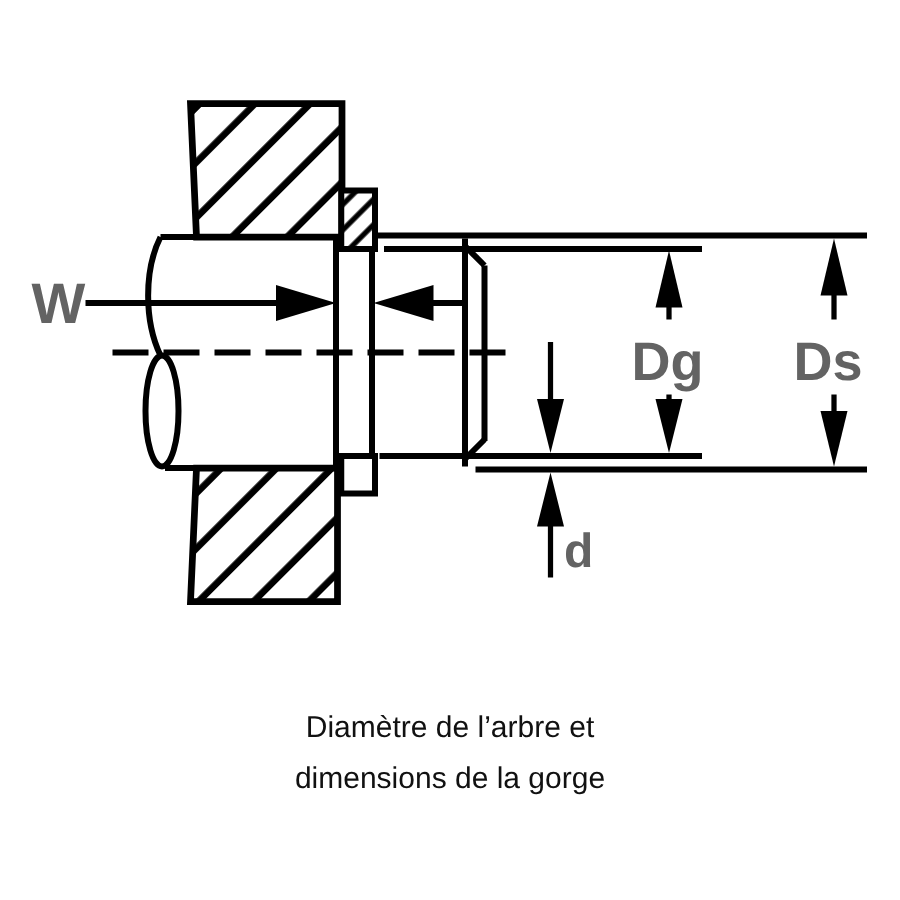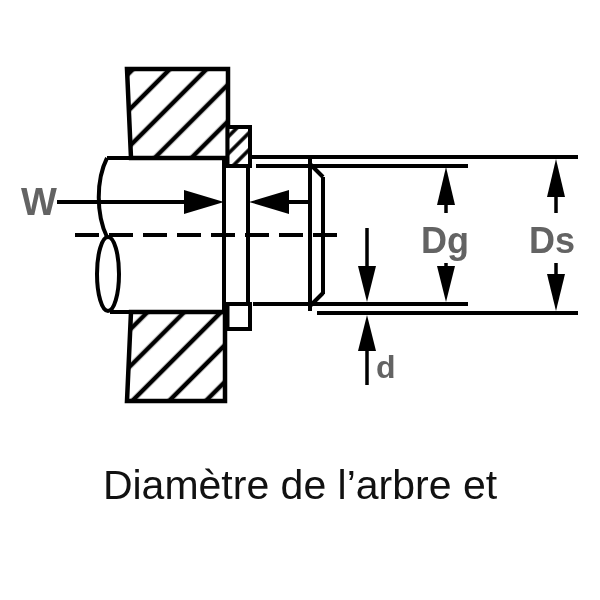--- a/index.html
+++ b/index.html
@@ -22,21 +22,21 @@
     left: 0;
     top: 0;
   }
   .caption {
     position: absolute;
     left: 0;
     top: 468px;
     width: 600px;
     text-align: center;
     color: #111111;
-    font-size: 41px;
+    font-size: 20px;
     line-height: 34px;
     font-family: "Liberation Sans", sans-serif;
   }
   .dim-label {
     font-family: "Liberation Sans", sans-serif;
     font-weight: bold;
     fill: #636363;
   }
 </style>
 </head>
@@ -123,15 +123,16 @@
       <line x1="367" y1="228" x2="367" y2="270" stroke="#000000" stroke-width="3.5"></line>
       <polygon points="367,302 358,266 376,266" fill="#000000"></polygon>
       <polygon points="367,315 358,351 376,351" fill="#000000"></polygon>
       <line x1="367" y1="349" x2="367" y2="385" stroke="#000000" stroke-width="3.5"></line>
       <text class="dim-label" x="376" y="378" font-size="32" text-anchor="start">d</text>
     </g>
   </svg>
 
   <div class="caption">
     <div>Diamètre de l’arbre et</div>
+    <div>dimensions de la gorge</div>
   </div>
 
 </div>
 
 </body></html>

